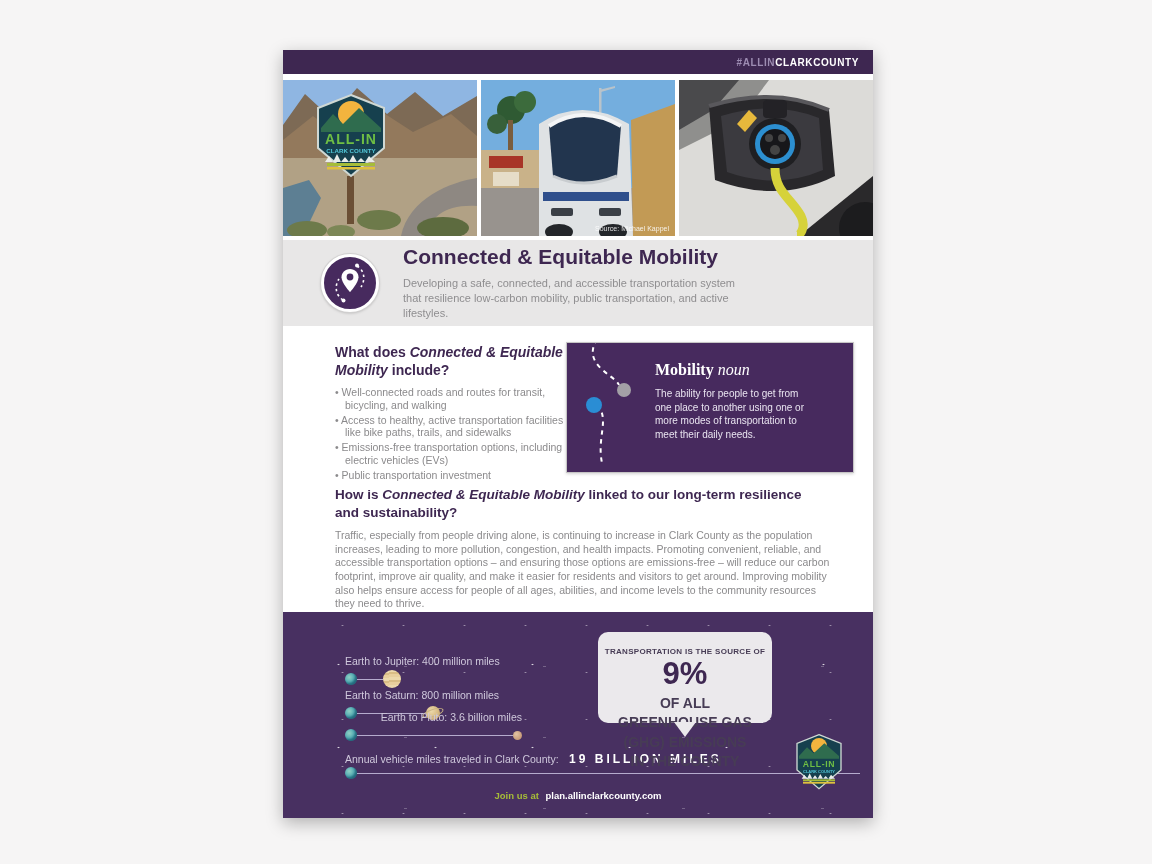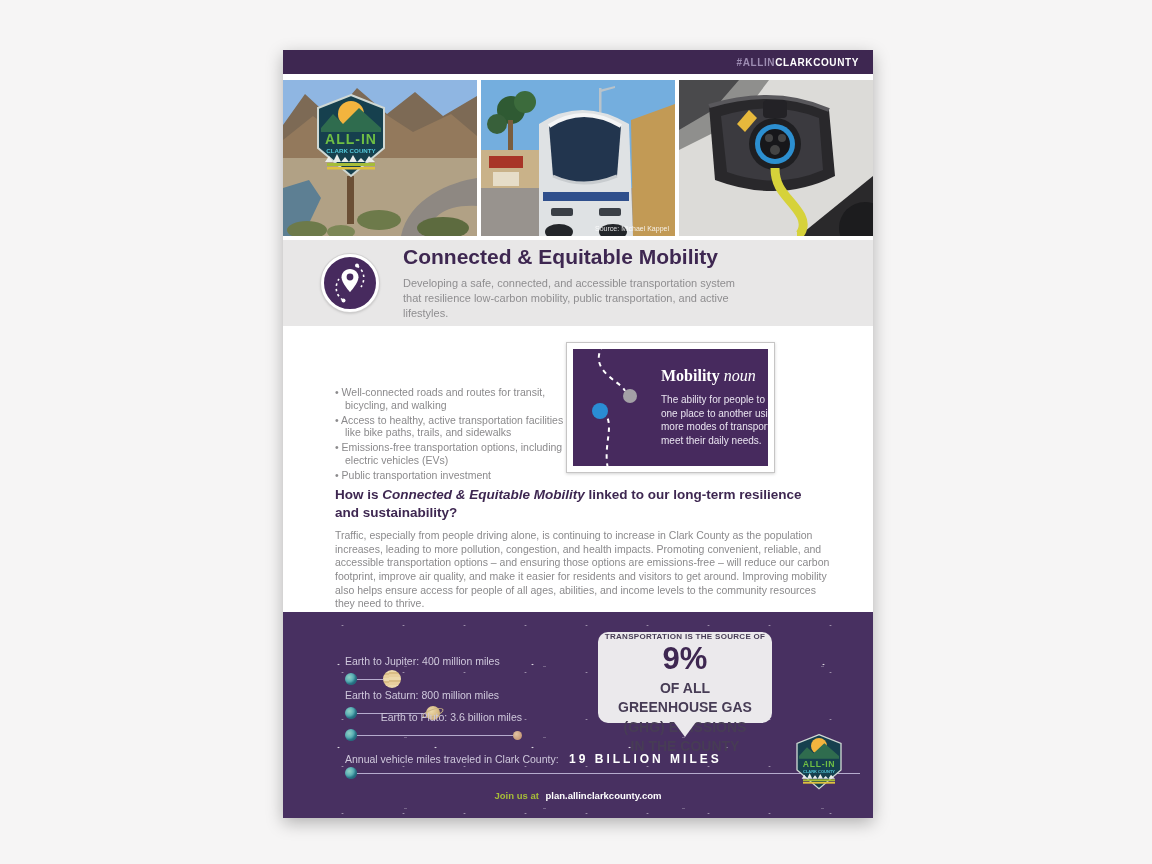--- a/index.html
+++ b/index.html
@@ -56,22 +56,22 @@
     font-size:14px; font-weight:bold; color:#3e2751; line-height:1.3;
   }
   .h-include .it, .h-how .it { font-style:italic; }
   .bullets {
     position:absolute; left:52px; top:60px; width:235px;
     list-style:none; font-size:10.5px; color:#8b8a8c; line-height:1.22;
   }
   .bullets li { padding-left:10px; text-indent:-10px; margin-bottom:2px; }
   .bullets li::before { content:"• "; color:#8b8a8c; }
   .mobility-frame {
-    position:absolute; left:283px; top:16px; width:209px; height:131px;
-    background:#fff; border:1px solid #c6c5c5; padding:6px;
+    position:absolute; left:283px; top:16px; width:288px; height:131px;
+    background:#fff; border:1px solid #c6c5c5; padding:0;
     box-shadow:0 1px 3px rgba(0,0,0,.18);
   }
   .mobility-inner {
     position:relative; width:100%; height:100%;
     background:#472a5e; overflow:hidden;
   }
   .mobility-term {
     position:absolute; left:88px; top:18px;
     font-family:"Liberation Serif", serif; font-size:16px; color:#ffffff;
   }
@@ -137,20 +137,21 @@
     letter-spacing:3px; margin-left:6px;
   }
   .annual-line {
     position:absolute; left:74px; top:161px; width:503px; height:1px; background:#b6abce;
   }
   .annual-earth { position:absolute; left:62px; top:155px; }
   
   .stat {
     position:absolute; left:315px; top:20px; width:174px; height:91px;
     background:#ebe9ec; border-radius:10px; text-align:center;
+    padding-top:15px;
   }
   .stat::after {
     content:""; position:absolute; left:50%; bottom:-14px; margin-left:-11px;
     border-left:11px solid transparent; border-right:11px solid transparent;
     border-top:15px solid #ebe9ec;
   }
   .stat-line1 { font-size:8px; font-weight:bold; color:#473c55; letter-spacing:.3px; }
   .stat-value { font-size:31px; font-weight:bold; color:#3e2751; line-height:1.15; }
   .stat-line2 { font-size:14px; font-weight:bold; color:#473c55; width:140px; margin:2px auto 0; line-height:1.4; }
   
@@ -263,20 +264,23 @@
       </svg>
     </div>
     <div class="band-text">
       <div class="band-title">Connected &amp; Equitable Mobility</div>
       <div class="band-sub">Developing a safe, connected, and accessible transportation system that resilience low-carbon mobility, public transportation, and active lifestyles.</div>
     </div>
   </div>
 
   <div class="content">
 
+    <div class="h-include">
+      <span>What does </span><span class="it">Connected &amp; Equitable Mobility</span><span> include?</span>
+    </div>
 
     <ul class="bullets">
       <li>Well-connected roads and routes for transit, bicycling, and walking</li>
       <li>Access to healthy, active transportation facilities like bike paths, trails, and sidewalks</li>
       <li>Emissions-free transportation options, including electric vehicles (EVs)</li>
       <li>Public transportation investment</li>
     </ul>
 
     <div class="mobility-frame">
       <div class="mobility-inner">

